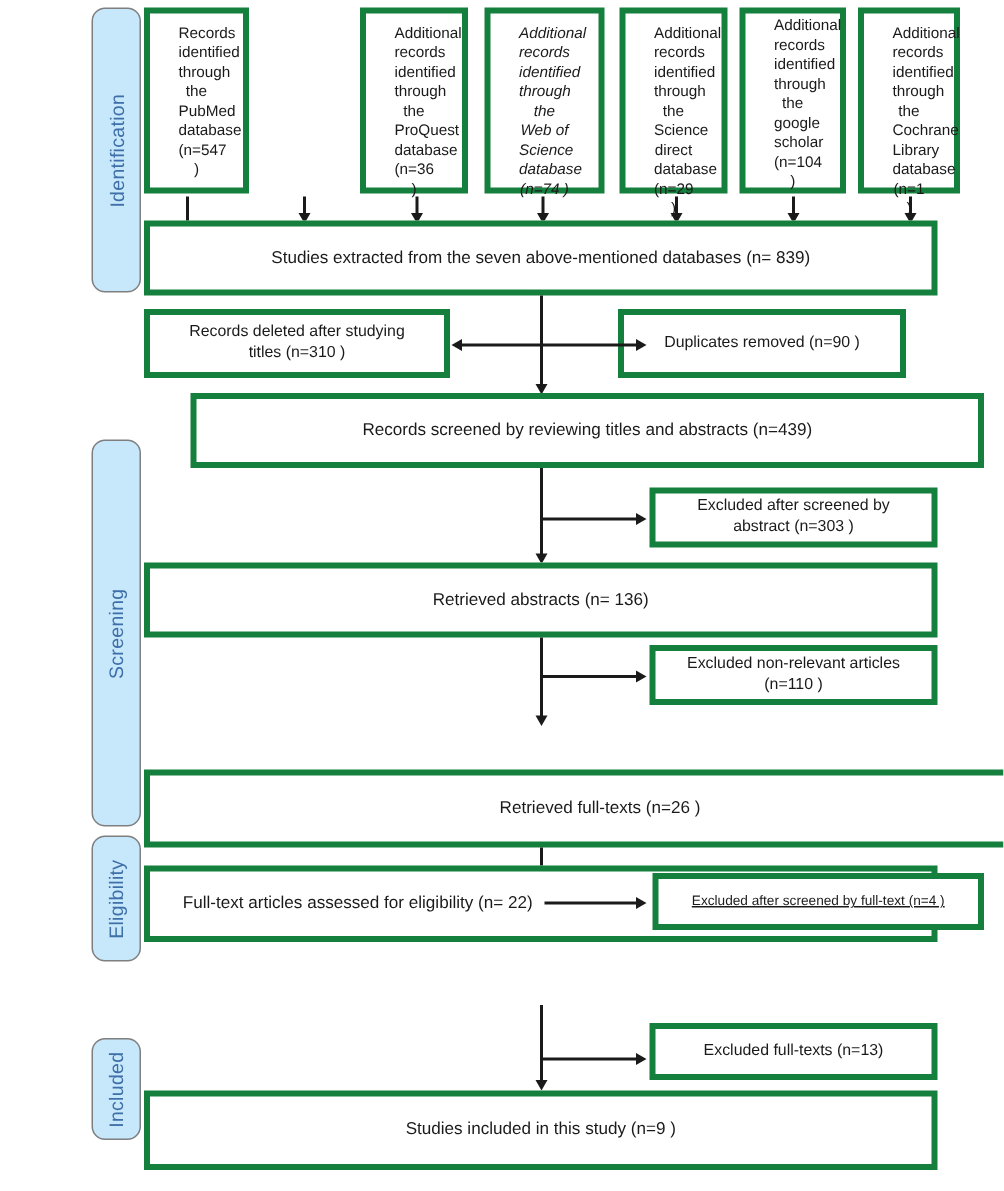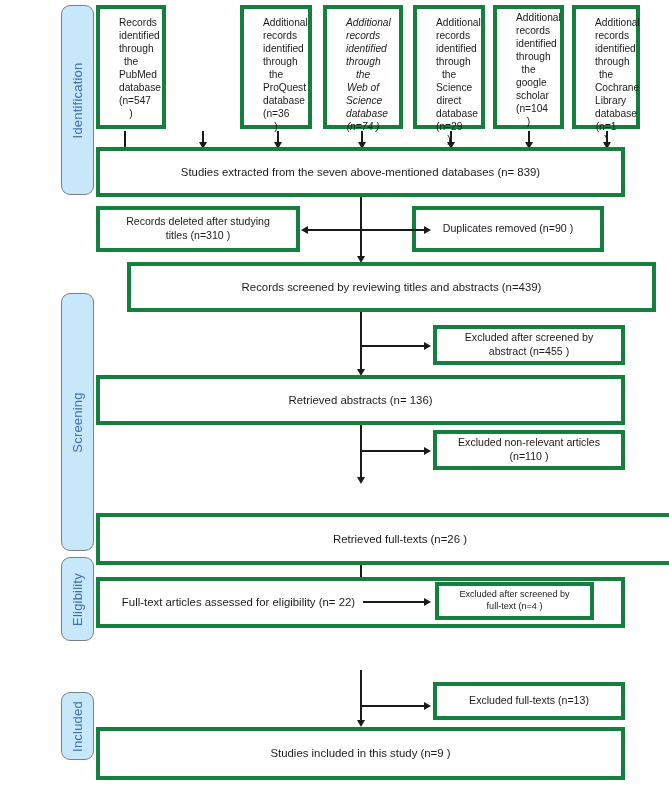--- a/index.html
+++ b/index.html
@@ -182,21 +182,21 @@
   <div class="ahead-right" style="left:424px; top:225.5px;"></div>
 
   <div class="box wide-box" style="left:96px; top:262px; width:529px; height:50px;margin-left:31px;">
     <span class="box-text">Records screened by reviewing titles and abstracts (n=439)</span>
   </div>
 
   <div class="vline" style="left:360px; top:312px; height:59px;"></div>
   <div class="ahead-down" style="left:356.5px; top:369px;"></div>
 
   <div class="box side-box" style="left:433px; top:325px; width:192px; height:40px;">
-    <span class="box-text">Excluded after screened by abstract (n=455 )</span>
+    <span class="box-text">Excluded after screened by abstract (n=303 )</span>
   </div>
   <div class="hline" style="left:361px; top:345px; width:64px;"></div>
   <div class="ahead-right" style="left:424px; top:341.5px;"></div>
 
   <div class="box wide-box" style="left:96px; top:375px; width:529px; height:50px;">
     <span class="box-text">Retrieved abstracts (n= 136)</span>
   </div>
 
   <div class="vline" style="left:360px; top:425px; height:54px;"></div>
   <div class="ahead-down" style="left:356.5px; top:477px;"></div>
@@ -211,21 +211,21 @@
     <span class="box-text">Retrieved full-texts (n=26 )</span>
   </div>
 
   <div class="vline" style="left:360px; top:565px; height:57px;"></div>
   <div class="ahead-down" style="left:356.5px; top:620px;"></div>
 
   <div class="box wide-box" style="left:96px; top:577px; width:529px; height:51px;">
     <span class="box-text" style="position:relative; left:-130px; width:auto;margin-left:16px;">Full-text articles assessed for eligibility (n= 22)</span>
   </div>
 
-  <div class="box small-box" style="left:435px; top:582px; width:159px; height:38px;">
+  <div class="box small-box" style="left:435px; top:582px; width:221px; height:38px;text-decoration:underline;">
     <span class="box-text">Excluded after screened by full-text (n=4 )</span>
   </div>
 
   <div class="hline" style="left:363px; top:601px; width:62px;"></div>
   <div class="ahead-right" style="left:424px; top:597.5px;"></div>
 
   <div class="vline" style="left:360px; top:670px; height:52px;"></div>
   <div class="ahead-down" style="left:356.5px; top:720px;"></div>
 
   <div class="box side-box" style="left:433px; top:682px; width:192px; height:38px;">

